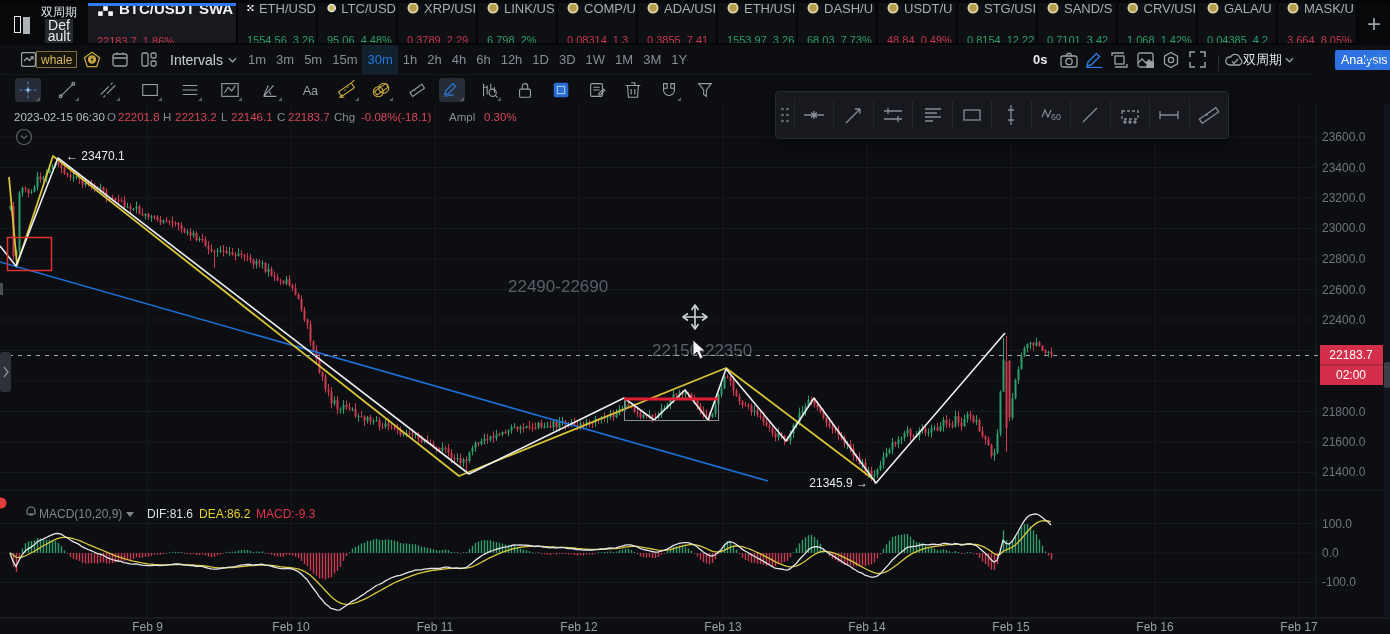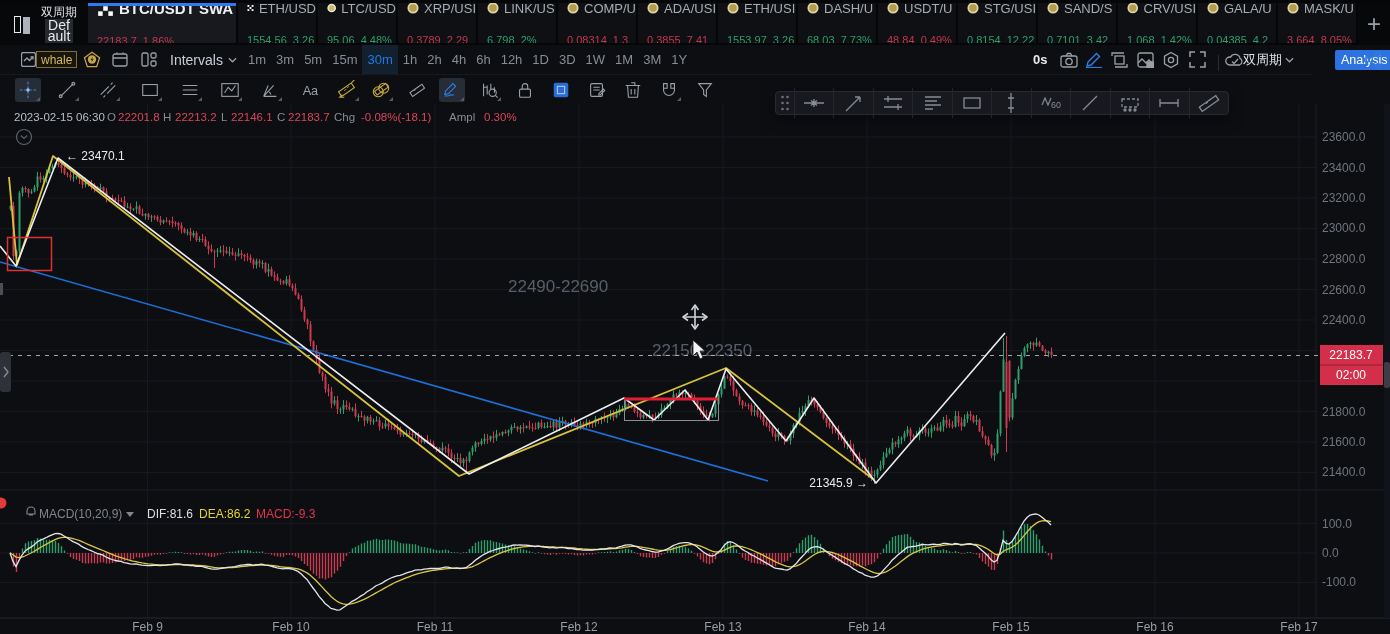--- a/index.html
+++ b/index.html
@@ -25,21 +25,21 @@
 .ivgroup{display:flex}
 .iv{color:#878d96;font-size:13px;padding:0 5px;line-height:29px}
 .iv.sel{color:#1f7ae0;background:#13202e}
 .zerosec{color:#e8eaec;font-size:13px;font-weight:bold}
 .vdiv{width:1px;height:16px;background:#2a2e34;display:inline-block;margin-top:6px}
 .cyctxt{color:#dfe3e8;font-size:13px}
 .analysis{background:#2d72e0;color:#fff;font-size:12.5px;padding:3px 6px;border-radius:2px}
 .row3{position:absolute;left:0;top:76px;width:1390px;height:28px;background:#0c0e12}
 .r3ic{position:absolute;top:2px;display:flex;align-items:center;justify-content:center;width:26px;height:24px}
 .tri{position:absolute;right:1px;bottom:1px;width:0;height:0;border-left:4px solid transparent;border-bottom:4px solid #565b63}
-.floatbar{position:absolute;left:775px;top:91px;width:454px;height:24px;background:#17191f;border:1px solid #262a31;border-radius:4px;box-shadow:0 4px 14px rgba(0,0,0,.5);display:flex;align-items:center;z-index:30}
+.floatbar{position:absolute;left:775px;top:91px;width:454px;height:48px;background:#17191f;border:1px solid #262a31;border-radius:4px;box-shadow:0 4px 14px rgba(0,0,0,.5);display:flex;align-items:center;z-index:30}
 .drag{display:flex;align-items:center;justify-content:center;width:18px}
 .fic{flex:1;display:flex;align-items:center;justify-content:center;height:30px;border-left:1px solid #23262d}
 </style></head>
 <body>
 <div class="topbar">
     <div class="tab0">
  <div class="pauseic">
         <span class="pb1"></span>
         <span class="pb2"></span>
       </div>

